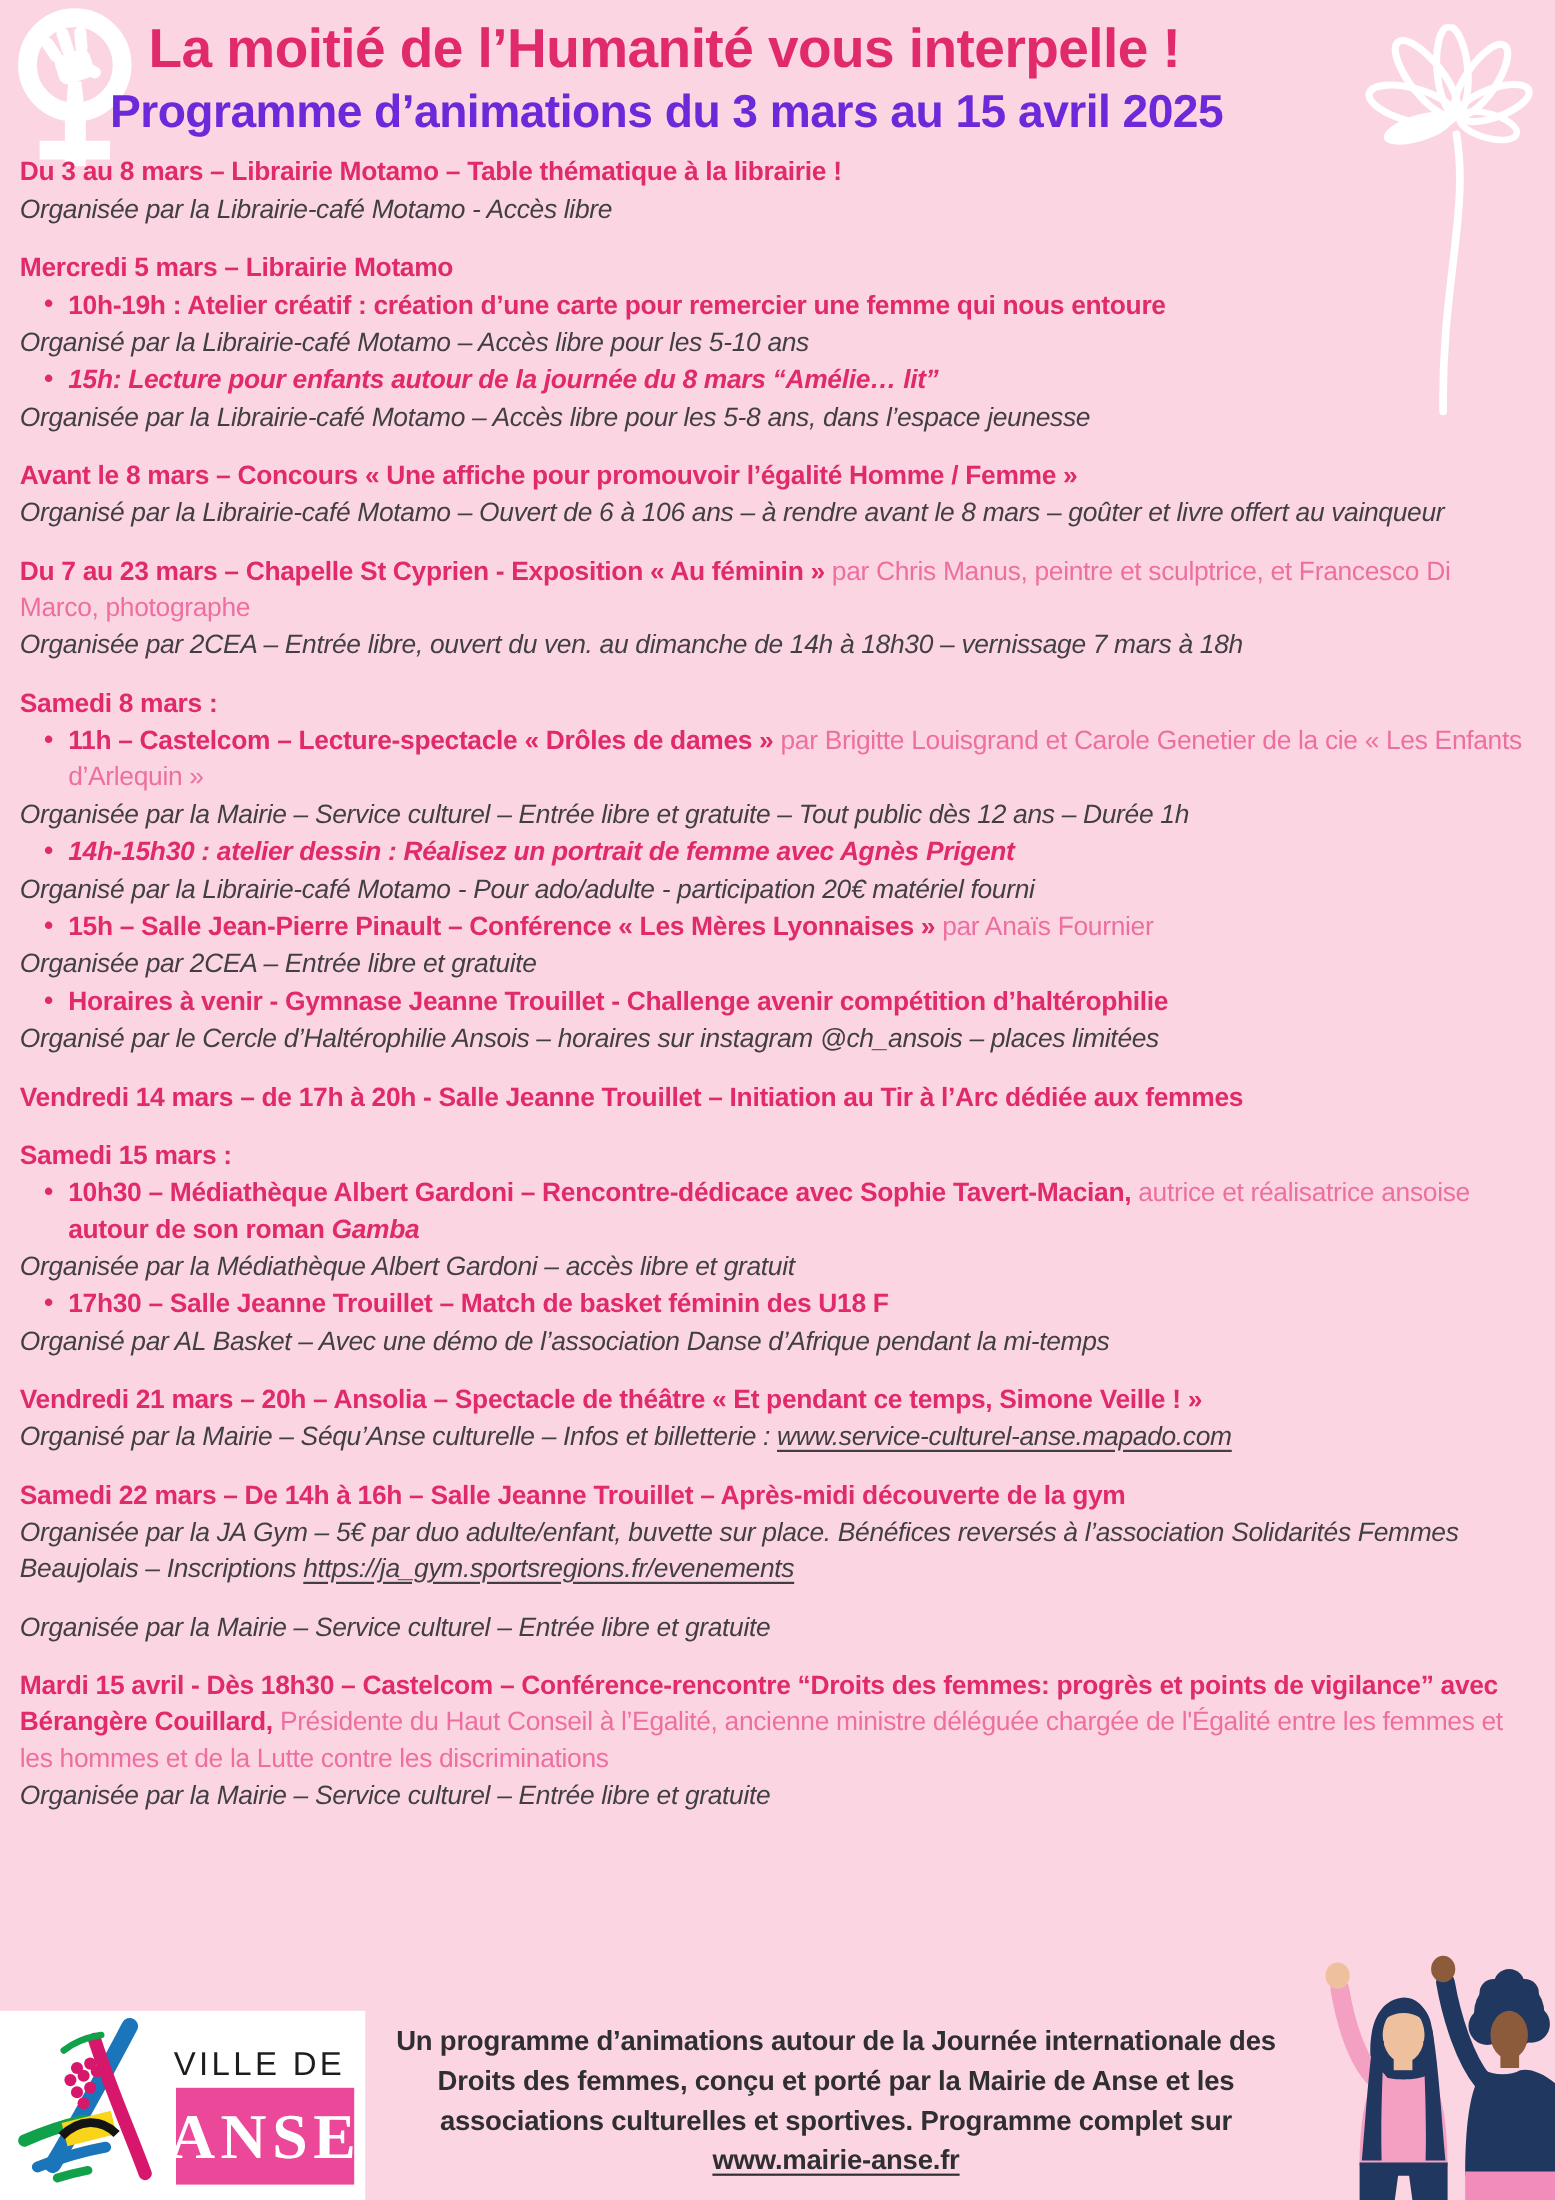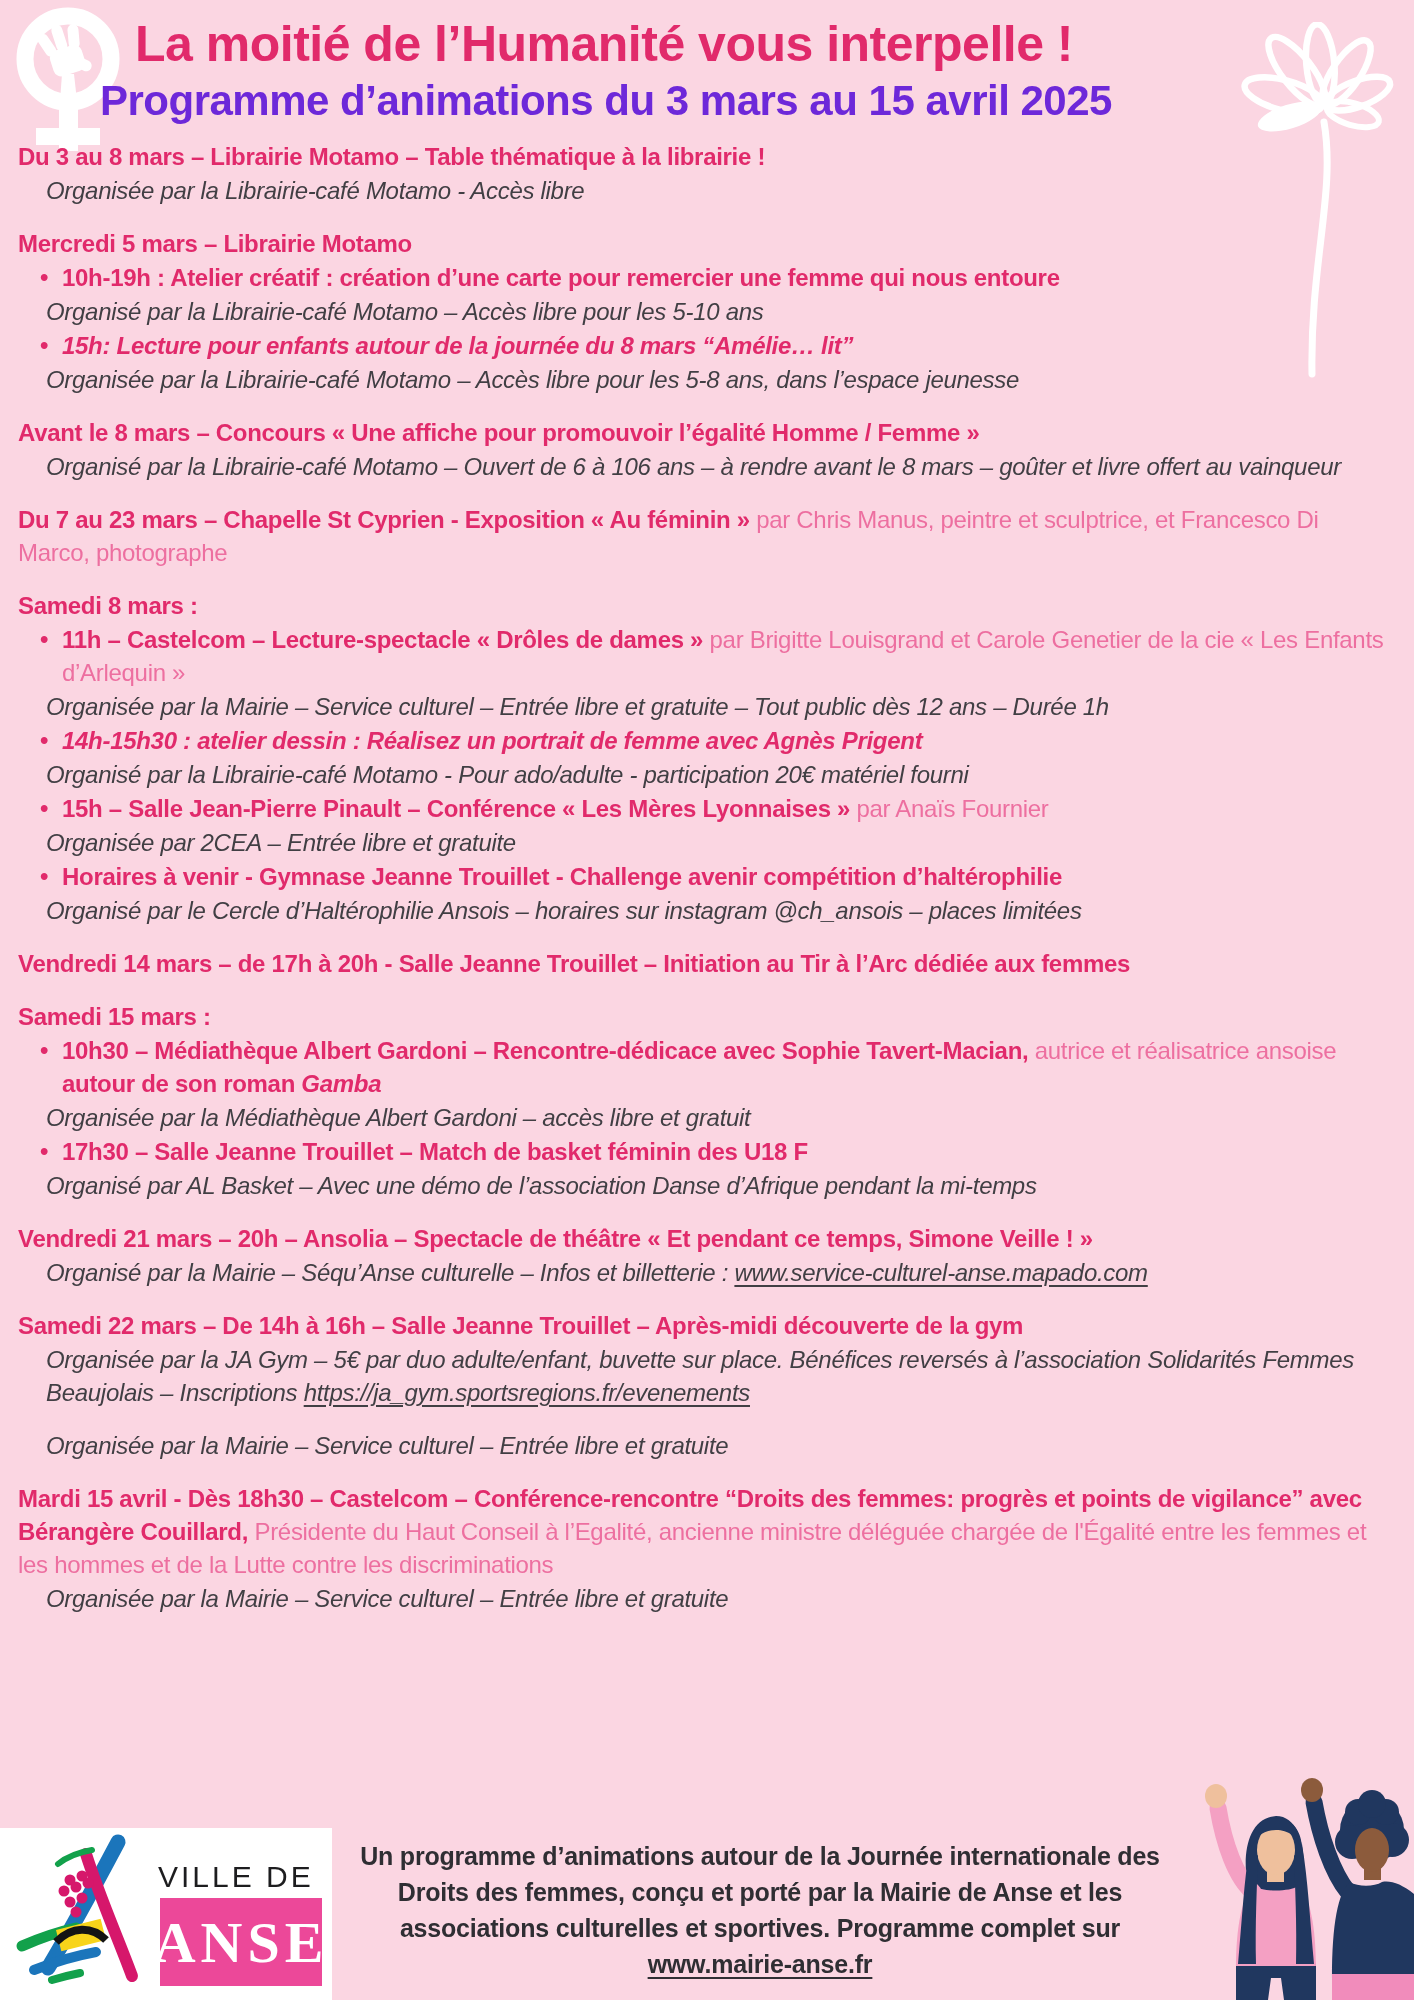--- a/index.html
+++ b/index.html
@@ -22,21 +22,21 @@
   .fem-icon{position:absolute; left:6px; top:2px; z-index:1;}
   .flower{position:absolute; right:14px; top:22px; z-index:0;}
   
   .content{position:relative; z-index:1; padding:4px 20px 0 18px;}
   .event-section{margin-top:20px;}
   .event-section:first-child{margin-top:10px;}
   .block{font-size:24px; line-height:33px; letter-spacing:-0.3px; margin:1px 0;}
   .block.heading{color:var(--accent,#E12A6B); font-weight:700;}
   .block.bullet{position:relative; padding-left:44px; color:var(--accent,#E12A6B); font-weight:700;}
   .block.bullet .dot{position:absolute; left:22px; top:-1px;}
-  .block.org{color:var(--ink,#413F44); font-style:italic; font-weight:400;margin-left:28px;}
+  .block.org{color:var(--ink,#413F44); font-style:italic; font-weight:400;}
   .block.justify{text-align:justify;}
   .run-l{font-weight:400; color:var(--accent-light,#ED6FA0);}
   .run-bi{font-style:italic;}
   .run-link{text-decoration:underline; text-underline-offset:4px;}
   
   .footer{position:absolute; left:0; bottom:0; width:100%; height:172px; z-index:3;}
   .logo-box{position:absolute; left:0; bottom:0; width:332px; height:172px; background:#fff;}
   .logo-villede{
     position:absolute; left:158px; top:32px; font-size:30px; letter-spacing:3px;
     color:#1d1d1f; font-weight:400; white-space:nowrap;
@@ -119,20 +119,21 @@
         <div class="block org"><span class="">Organisé par la Librairie-café Motamo – Accès libre pour les 5-10 ans</span></div>
         <div class="block bullet"><span class="dot">•</span><span class="run-bi">15h: Lecture pour enfants autour de la journée du 8 mars “Amélie… lit”</span></div>
         <div class="block org"><span class="">Organisée par la Librairie-café Motamo – Accès libre pour les 5-8 ans, dans l’espace jeunesse</span></div>
       </section>
       <section class="event-section">
         <div class="block heading"><span class="">Avant le 8 mars – Concours « Une affiche pour promouvoir l’égalité Homme / Femme »</span></div>
         <div class="block org"><span class="">Organisé par la Librairie-café Motamo – Ouvert de 6 à 106 ans – à rendre avant le 8 mars – goûter et livre offert au vainqueur</span></div>
       </section>
       <section class="event-section">
         <div class="block heading"><span class="">Du 7 au 23 mars – Chapelle St Cyprien - Exposition « Au féminin » </span><span class="run-l">par Chris Manus, peintre et sculptrice, et Francesco Di Marco, photographe</span></div>
+        <div class="block org"><span class="">Organisée par 2CEA – Entrée libre, ouvert du ven. au dimanche de 14h à 18h30 – vernissage 7 mars à 18h</span></div>
       </section>
       <section class="event-section">
         <div class="block heading"><span class="">Samedi 8 mars :</span></div>
         <div class="block bullet"><span class="dot">•</span><span class="">11h – Castelcom – Lecture-spectacle « Drôles de dames » </span><span class="run-l">par Brigitte Louisgrand et Carole Genetier de la cie « Les Enfants d’Arlequin »</span></div>
         <div class="block org"><span class="">Organisée par la Mairie – Service culturel – Entrée libre et gratuite – Tout public dès 12 ans – Durée 1h</span></div>
         <div class="block bullet"><span class="dot">•</span><span class="run-bi">14h-15h30 : atelier dessin : Réalisez un portrait de femme avec Agnès Prigent</span></div>
         <div class="block org"><span class="">Organisé par la Librairie-café Motamo - Pour ado/adulte - participation 20€ matériel fourni</span></div>
         <div class="block bullet"><span class="dot">•</span><span class="">15h – Salle Jean-Pierre Pinault – Conférence « Les Mères Lyonnaises » </span><span class="run-l">par Anaïs Fournier</span></div>
         <div class="block org"><span class="">Organisée par 2CEA – Entrée libre et gratuite</span></div>
         <div class="block bullet"><span class="dot">•</span><span class="">Horaires à venir - Gymnase Jeanne Trouillet - Challenge avenir compétition d’haltérophilie</span></div>

